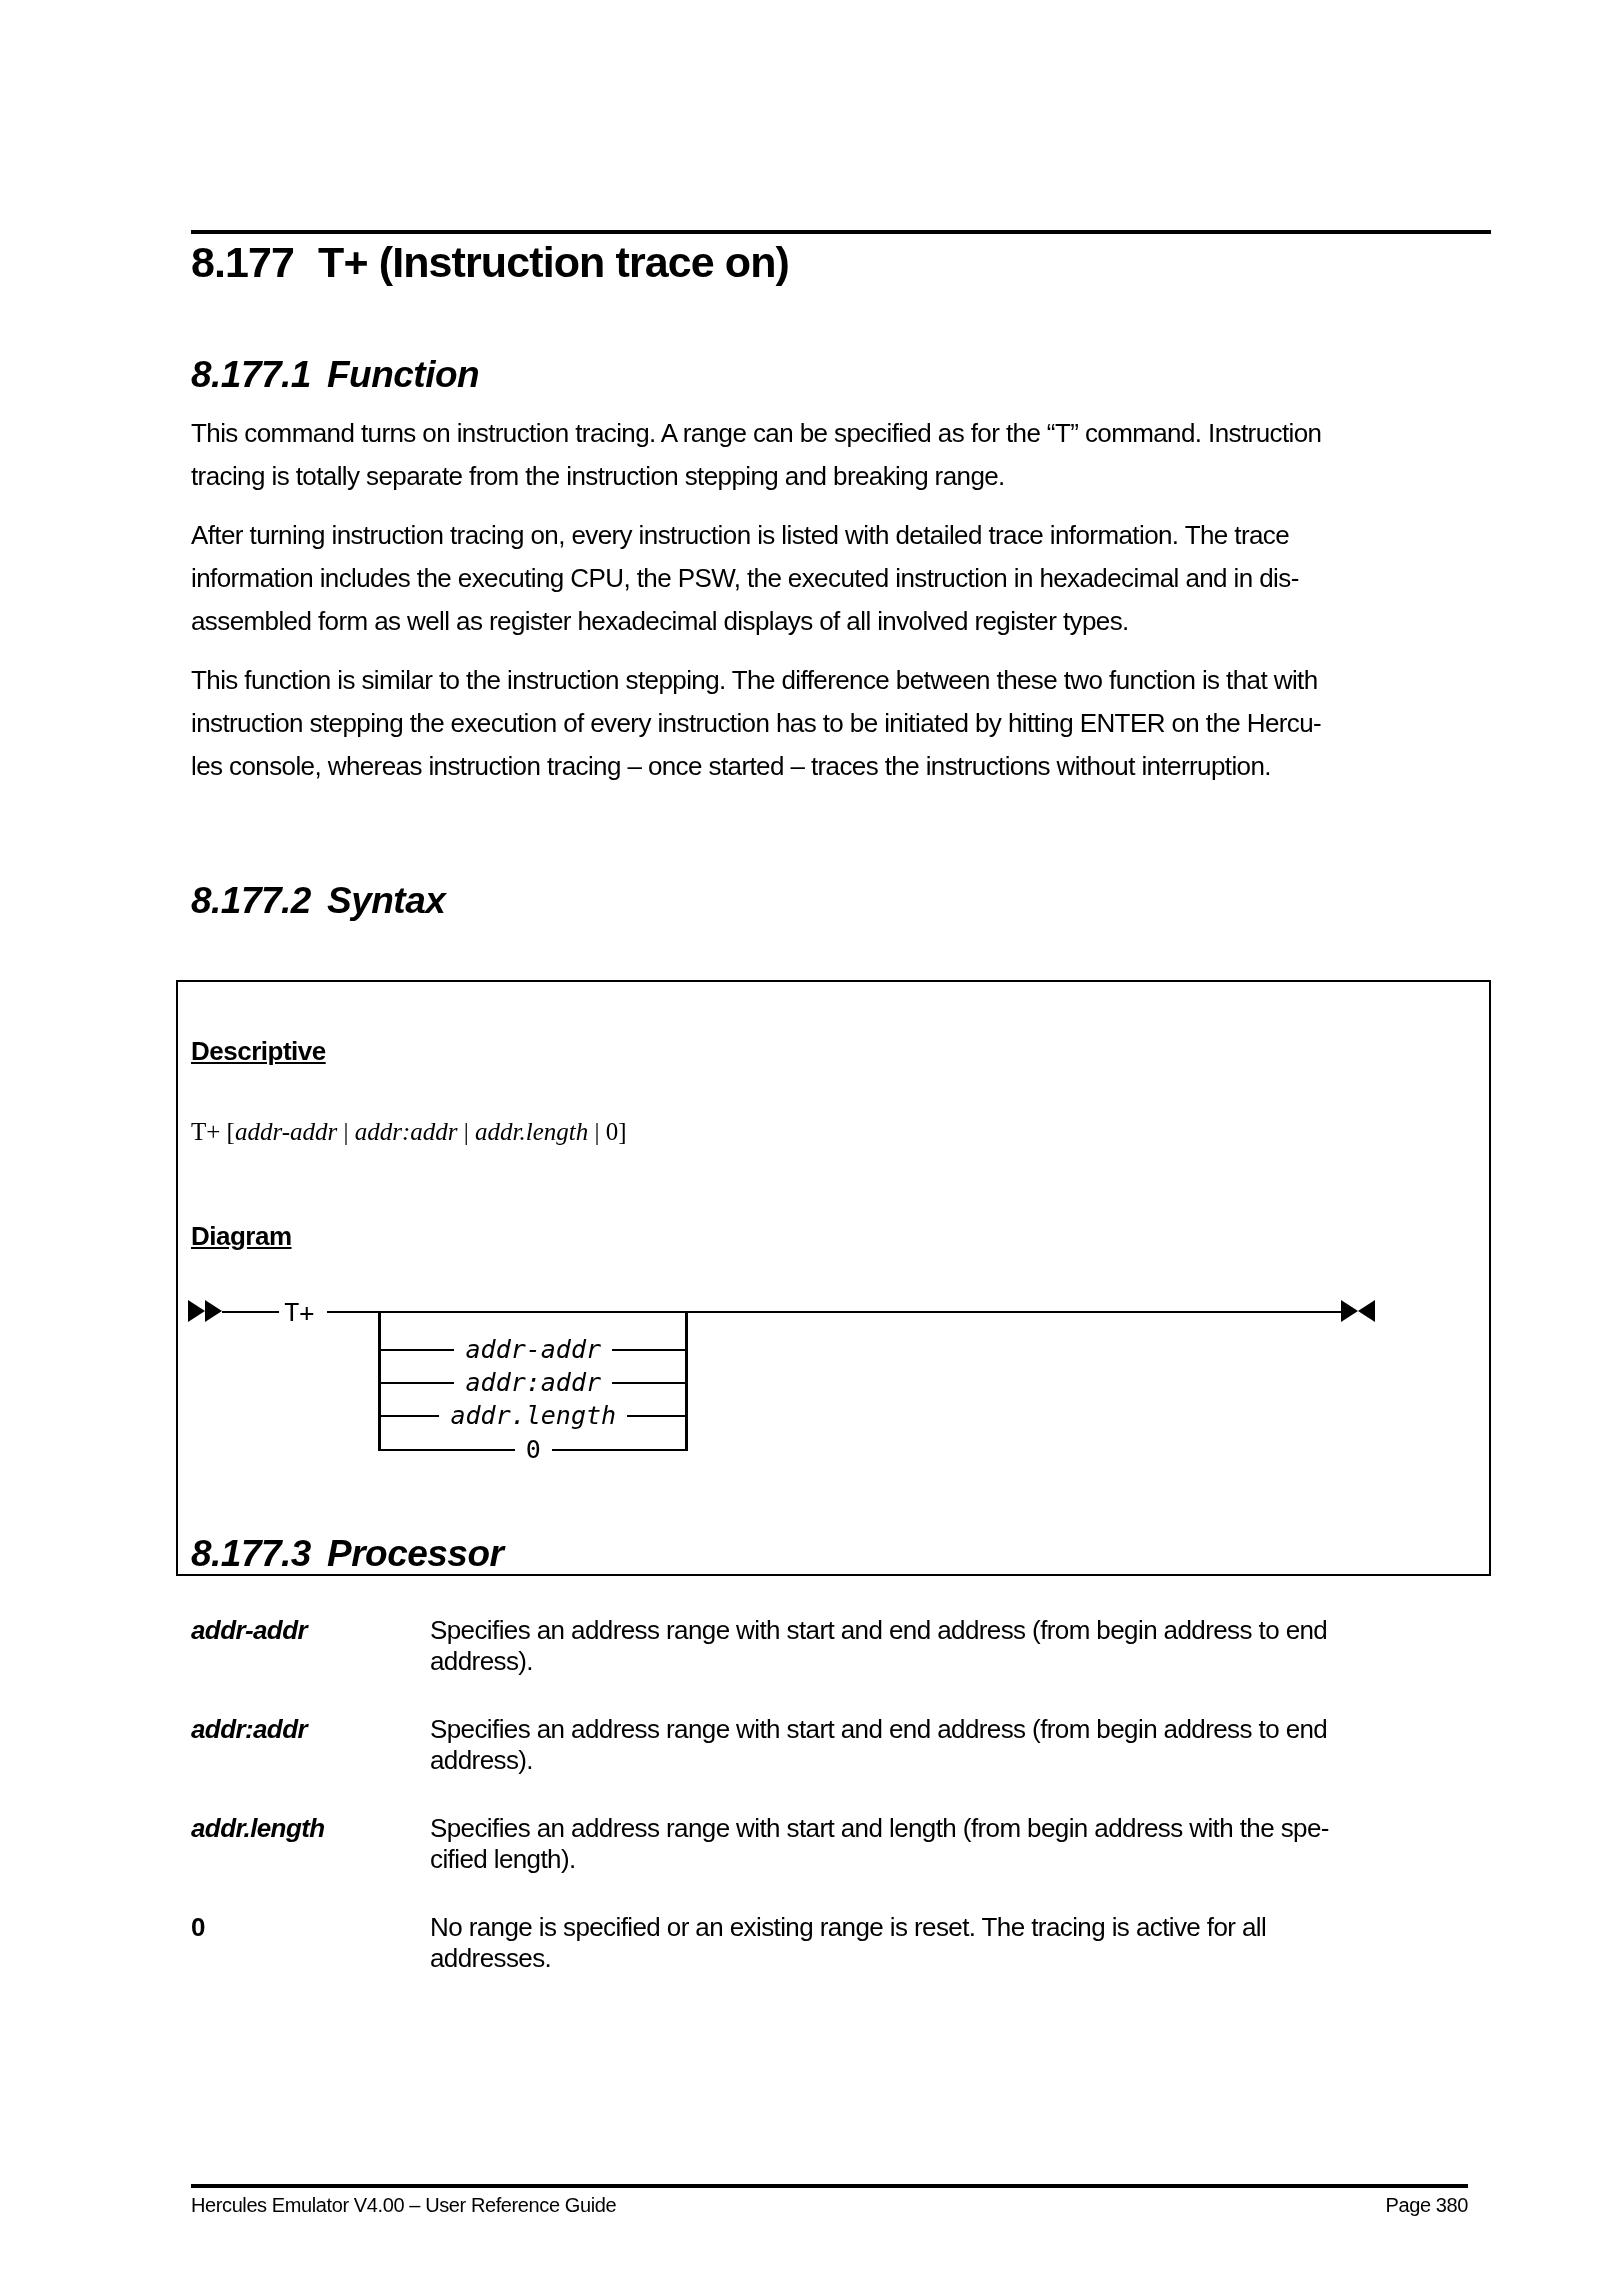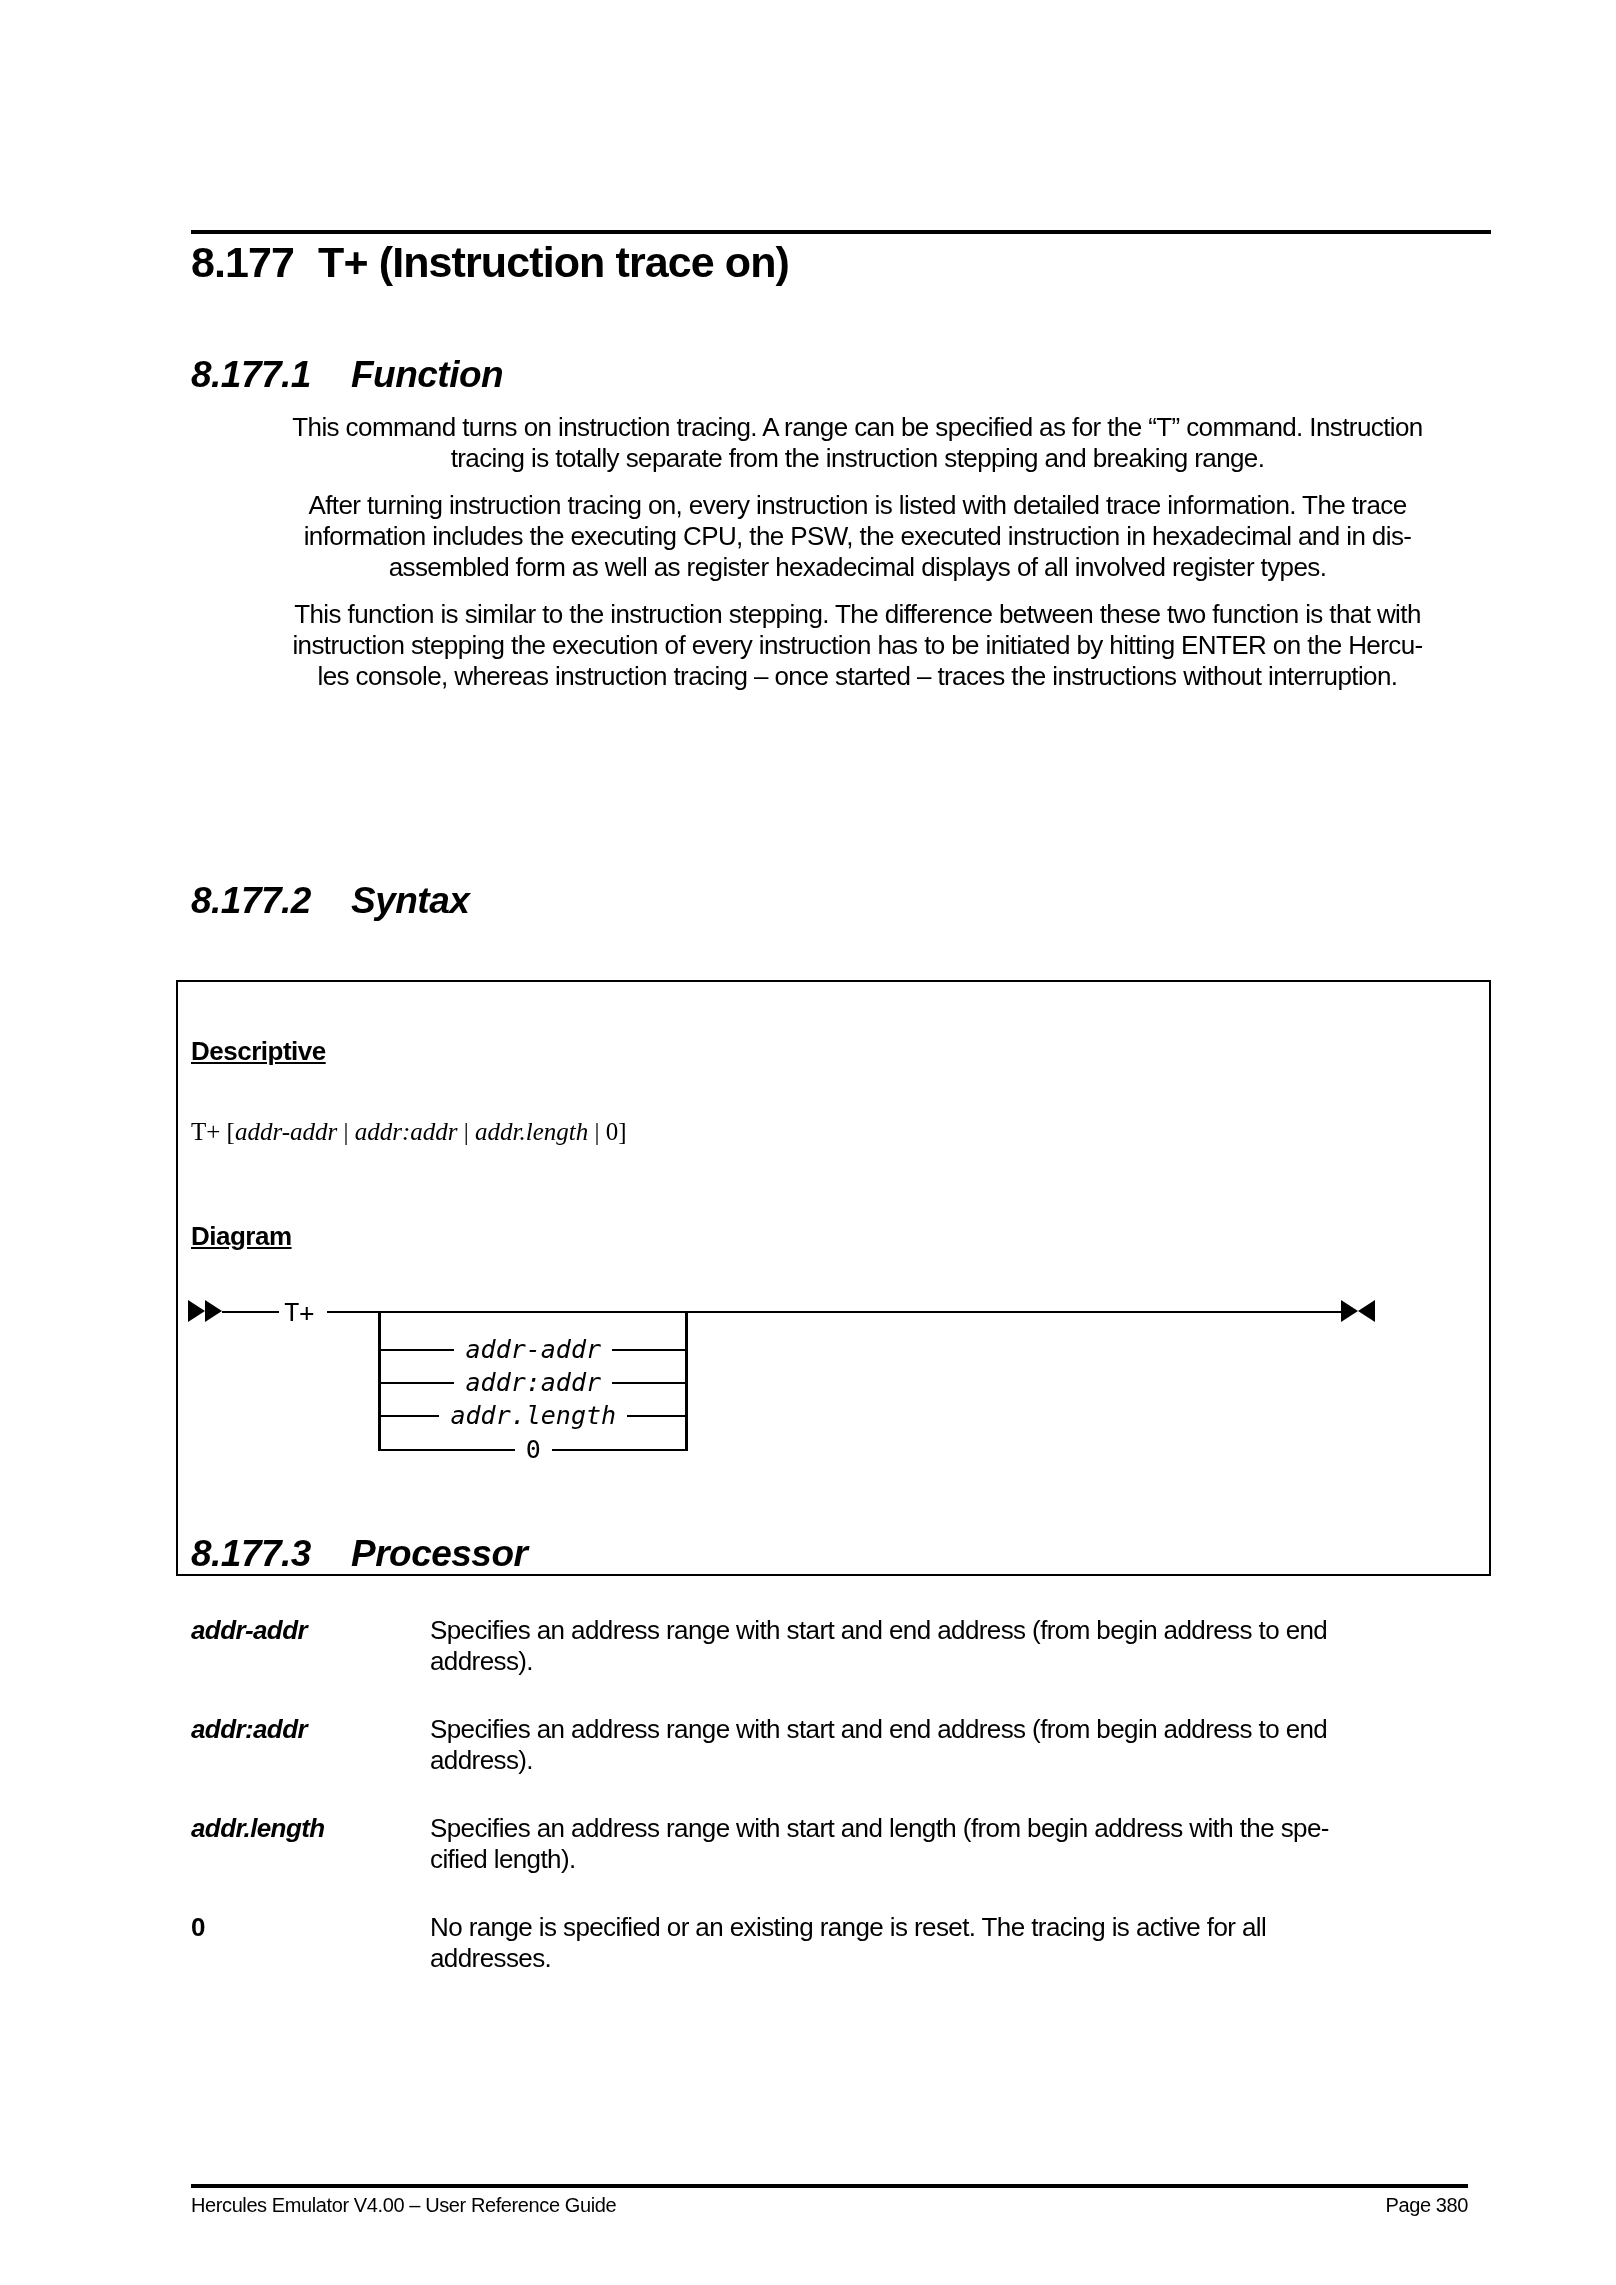--- a/index.html
+++ b/index.html
@@ -18,27 +18,27 @@
     position:absolute;left:191px;top:239px;
     font-size:43px;font-weight:bold;line-height:1.1;letter-spacing:-0.9px;
     white-space:nowrap;
   }
   .doc-title .num{margin-right:24px;}
   .h3{
     position:absolute;left:191px;
     font-size:37px;font-weight:bold;font-style:italic;line-height:1.1;letter-spacing:-0.5px;
     white-space:nowrap;
   }
-  .h3 .num{margin-right:40px;}
+  .h3 .num{margin-right:16px;}
   .h3-function{top:355px;}
   .h3-syntax{top:881px;}
   .h3-parameter{top:1534px;}
   .paras{
     position:absolute;left:191px;top:412px;width:1333px;
-    font-size:26px;line-height:31px;letter-spacing:-0.6px;text-align:center;
+    font-size:26px;line-height:43px;letter-spacing:-0.6px;
   }
   .paras p{margin:0 0 16px 0;white-space:pre;}
   .syntax-box{
     position:absolute;left:176px;top:980px;width:1315px;height:596px;
     border:2.8px solid #000;box-sizing:border-box;
   }
   .subhead{
     position:absolute;left:13px;
     font-size:26px;font-weight:bold;text-decoration:underline;letter-spacing:-0.5px;
   }

